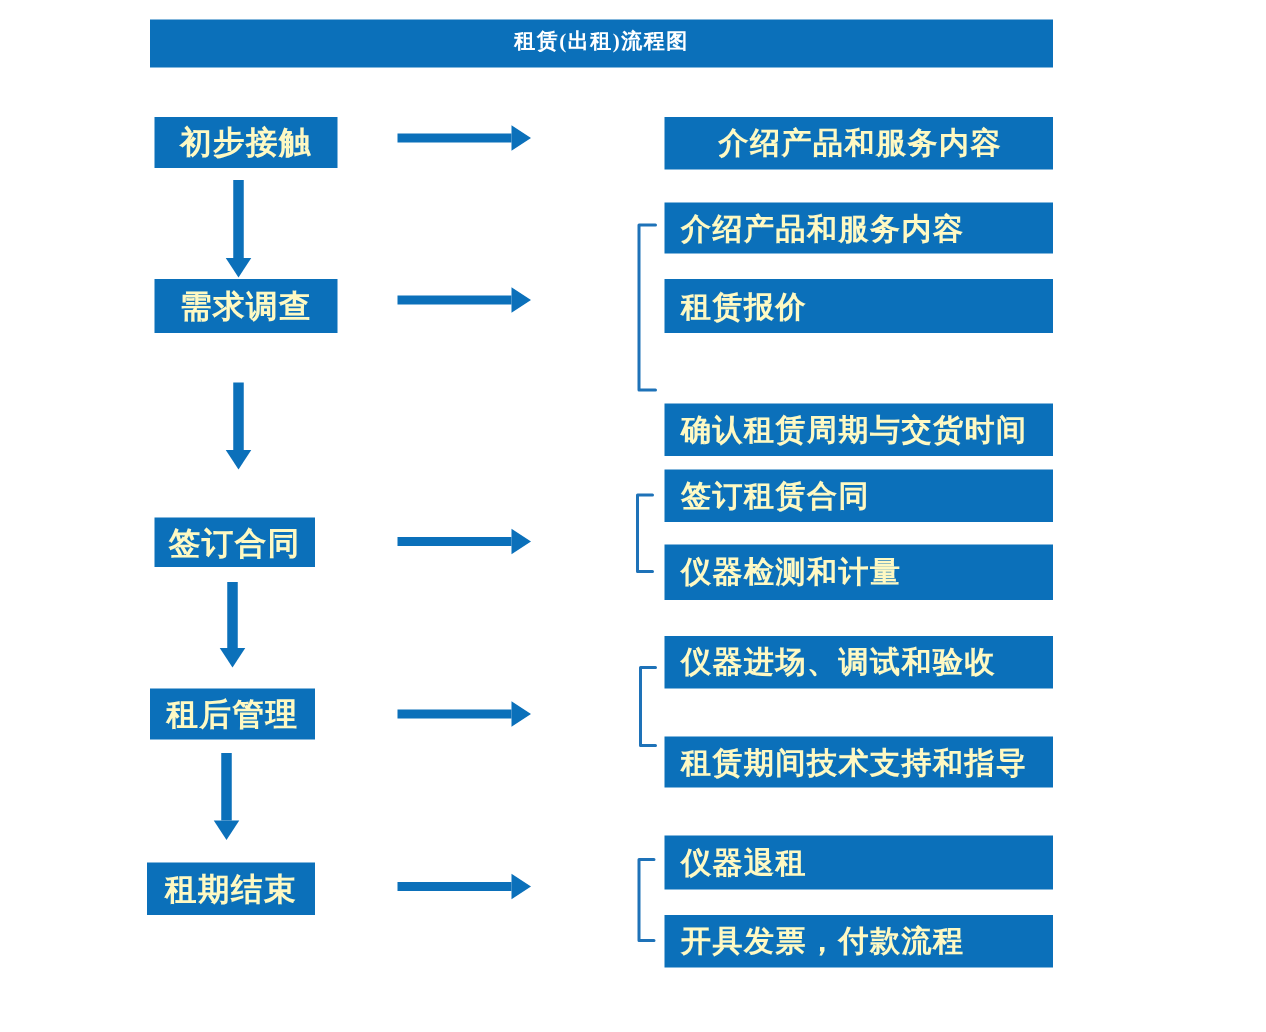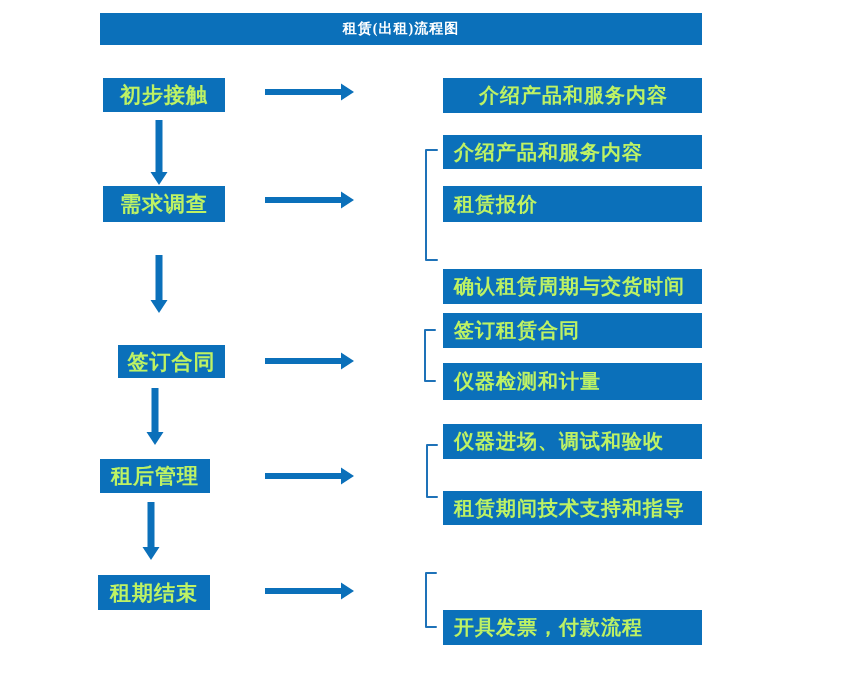--- a/index.html
+++ b/index.html
@@ -25,21 +25,21 @@
     color: #ffffff;
     font-weight: bold;
     font-size: 14px;
     line-height: 32px;
     text-align: center;
     letter-spacing: 1px;
   }
   .box {
     position: absolute;
     background: #0b70ba;
-    color: #bef264;
+    color: #fef9c3;
     font-weight: bold;
     display: flex;
     align-items: center;
     box-sizing: border-box;
     white-space: nowrap;
   }
   .stage {
     justify-content: center;
     font-size: 21px;
     letter-spacing: 1px;
@@ -105,31 +105,32 @@
       <path d="M435 330 L425 330 L425 381 L435 381"></path>
       <path d="M437 445 L427 445 L427 497 L437 497"></path>
       <path d="M436 573 L426 573 L426 627 L436 627"></path>
     </g>
   </svg>
 
   <div class="titlebar">租赁(出租)流程图</div>
 
   <div class="box stage" style="left:103px; top:78px;  width:122px; height:34px;">初步接触</div>
   <div class="box stage" style="left:103px; top:186px; width:122px; height:36px;">需求调查</div>
-  <div class="box stage" style="left:118px; top:345px; width:107px; height:33px;">签订合同</div>
+  <div class="box stage" style="left:103px; top:345px; width:107px; height:33px;">签订合同</div>
   <div class="box stage" style="left:100px; top:459px; width:110px; height:34px;">租后管理</div>
   <div class="box stage" style="left:98px;  top:575px; width:112px; height:35px;">租期结束</div>
 
   <div class="box detail" style="top:78px;  height:35px;padding-left:36px;">介绍产品和服务内容</div>
 
   <div class="box detail" style="top:135px; height:34px;">介绍产品和服务内容</div>
   <div class="box detail" style="top:186px; height:36px;">租赁报价</div>
   <div class="box detail" style="top:243px; height:35px;margin-top:26px;">确认租赁周期与交货时间</div>
 
   <div class="box detail" style="top:313px; height:35px;">签订租赁合同</div>
   <div class="box detail" style="top:363px; height:37px;">仪器检测和计量</div>
 
   <div class="box detail" style="top:424px; height:35px;">仪器进场、调试和验收</div>
   <div class="box detail" style="top:491px; height:34px;">租赁期间技术支持和指导</div>
 
+  <div class="box detail" style="top:557px; height:36px;">仪器退租</div>
   <div class="box detail" style="top:610px; height:35px;">开具发票，付款流程</div>
 
 </div>
 
 </body></html>

